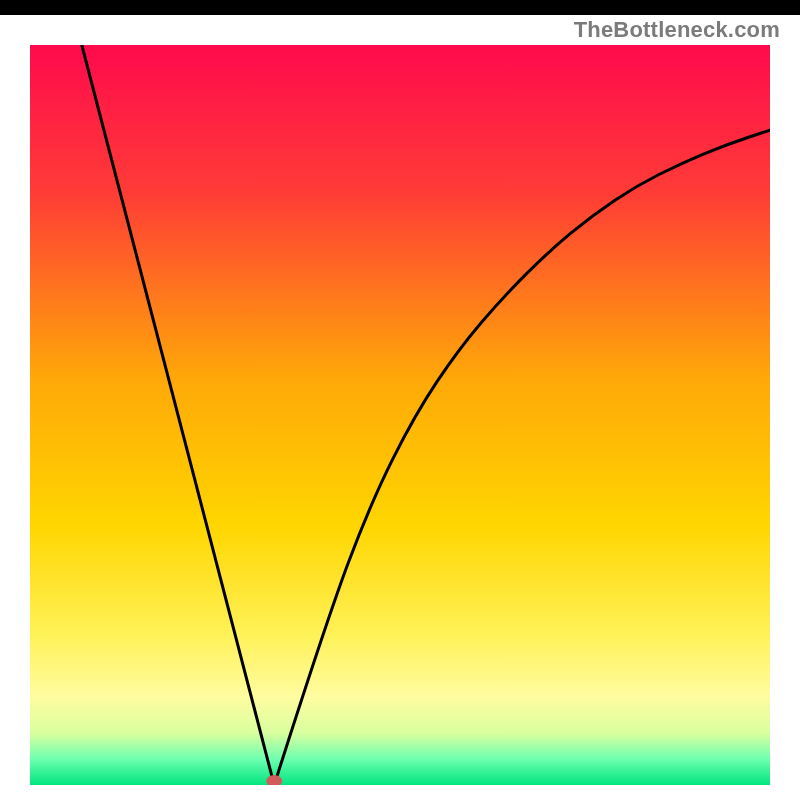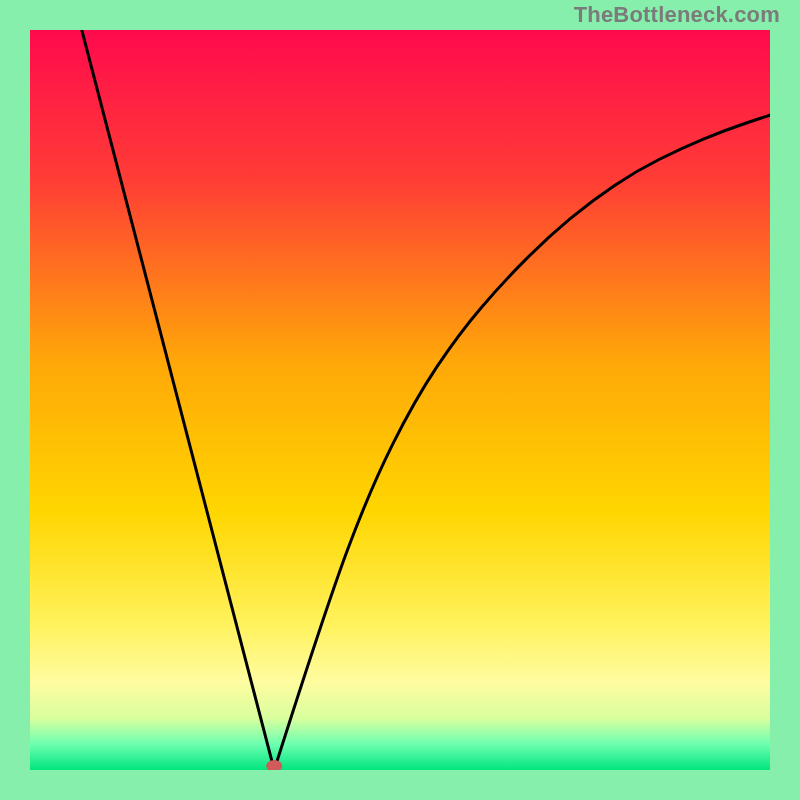--- a/index.html
+++ b/index.html
@@ -6,21 +6,22 @@
     margin: 0;
     padding: 0;
     width: 800px;
     height: 800px;
     background: #000000;
     overflow: hidden;
   }
   .frame {
     position: absolute;
     inset: 0;
-    background: #86efac;
+    background: #ffffff;
+    margin-top: 15px;
   }
   .watermark {
     position: absolute;
     top: 2px;
     right: 20px;
     font-family: Arial, Helvetica, sans-serif;
     font-size: 22px;
     font-weight: 600;
     color: #7b7b7b;
     letter-spacing: 0.2px;

